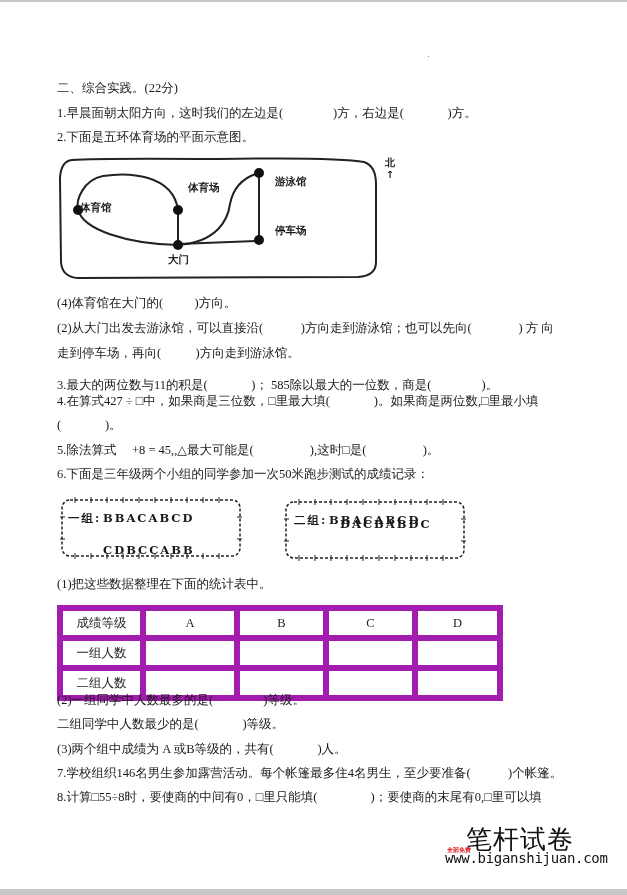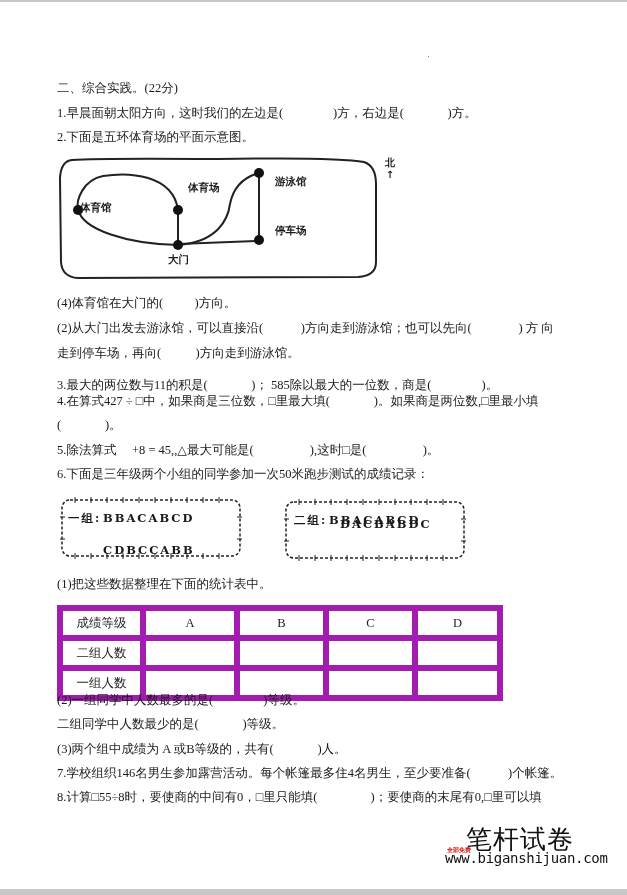--- a/index.html
+++ b/index.html
@@ -97,28 +97,28 @@
 <table class="stats">
   <tbody>
       <tr>
     <td style="width:77px;">成绩等级</td>
     <td style="width:88px;">A</td>
     <td style="width:83px;">B</td>
     <td style="width:83px;">C</td>
     <td style="width:79px;">D</td>
   </tr>
   <tr>
-    <td>二组人数</td>
+    <td>一组人数</td>
     <td></td>
     <td></td>
     <td></td>
     <td></td>
   </tr>
   <tr>
-    <td>一组人数</td>
+    <td>二组人数</td>
     <td></td>
     <td></td>
     <td></td>
     <td></td>
   </tr>
 </tbody>
   </table>
 
 <div class="line" style="top:692px;">(2)一组同学中人数最多的是(                )等级。</div>
 <div class="line" style="top:716px;">二组同学中人数最少的是(              )等级。</div>

